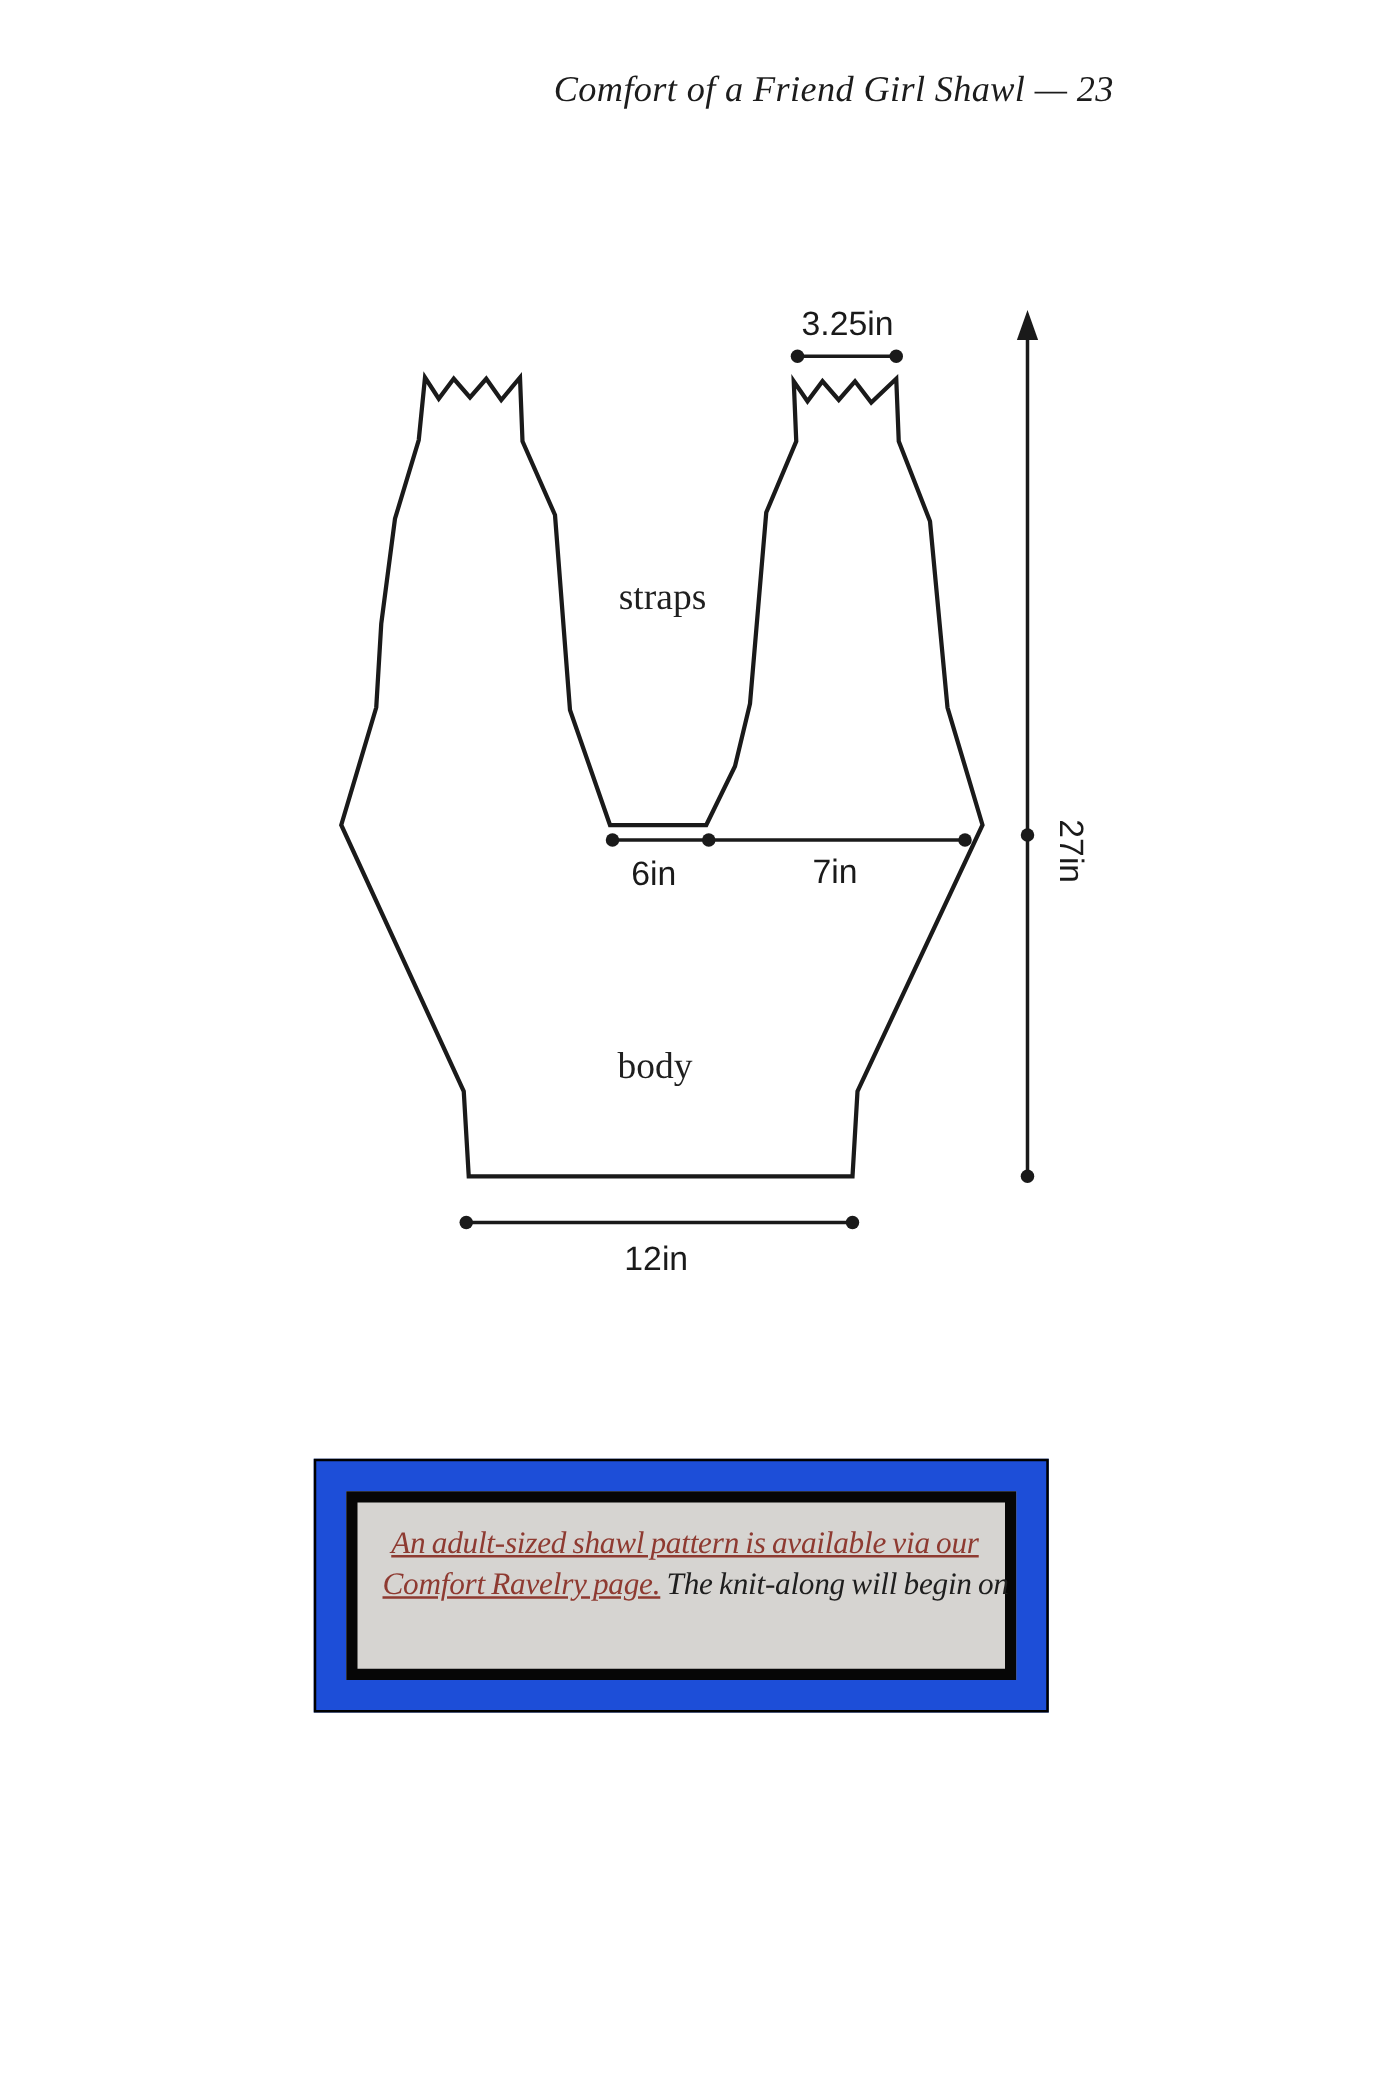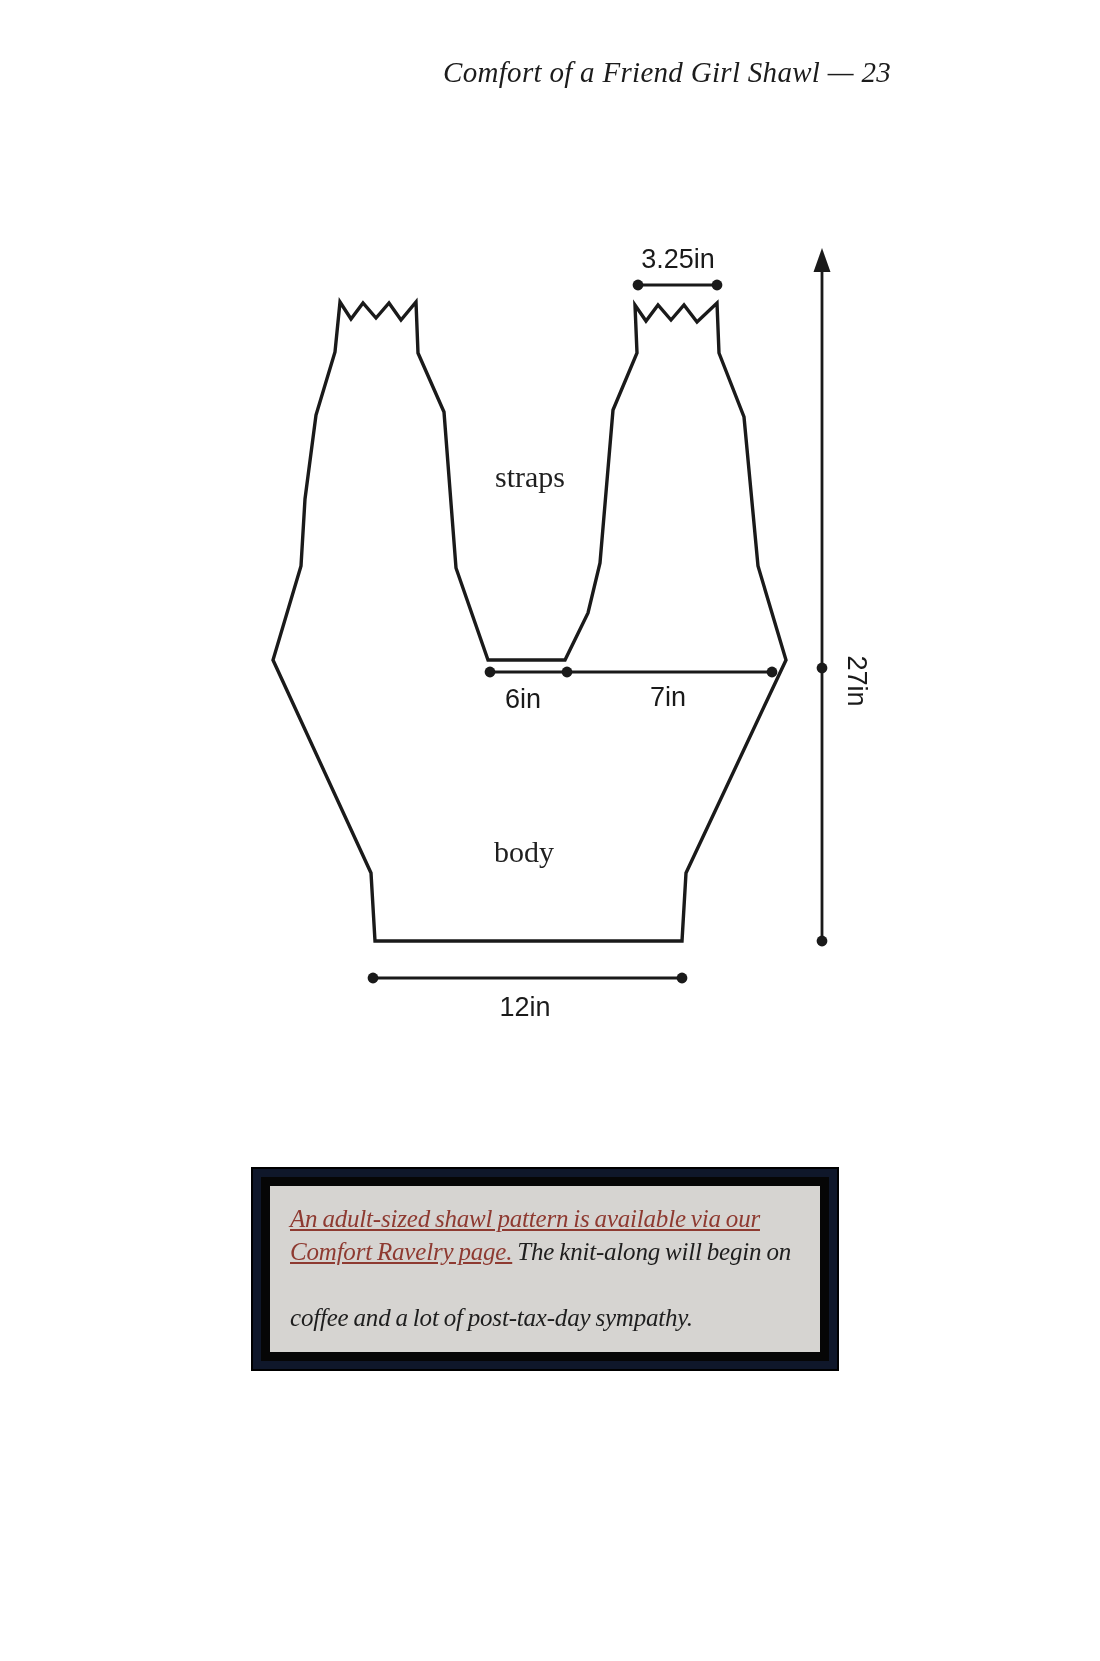--- a/index.html
+++ b/index.html
@@ -4,20 +4,21 @@
 <style>
   html,body{margin:0;padding:0;background:#ffffff;}
   .page{
     position:relative;
     width:984px;
     height:1661px;
     background:#ffffff;
     overflow:hidden;
     font-family:"Liberation Serif", serif;
     color:#1b1b1b;
+    text-align:center;
   }
   .header{
     position:absolute;
     top:56px;
     right:93px;
     font-family:"Liberation Serif", serif;
     font-style:italic;
     font-size:29px;
     letter-spacing:0.3px;
     color:#1c1c1c;
@@ -39,22 +40,22 @@
     font-size:30px;
     fill:#1f1f1f;
     text-anchor:middle;
   }
   .note-outer{
     position:absolute;
     left:251px;
     top:1167px;
     width:588px;
     border:2px solid #000000;
-    padding:8px;
-    background:#0f172a;
+    padding:24px;
+    background:#1d4ed8;
     box-sizing:border-box;
   }
   .note-inner{
     border:9px solid #060606;
     background:#d6d4d1;
     padding:16px 14px 18px 20px;
   }
   .note-text{
     margin:0;
     font-family:"Liberation Serif", serif;
@@ -155,20 +156,19 @@
       <text class="dim-label" x="525" y="1016">12in</text>
     </g>
   </svg>
 
   <div class="note-outer">
     <div class="note-inner">
       <p class="note-text">
         <span class="note-link">An adult-sized shawl pattern is available via our</span><br>
         <span class="note-link">Comfort Ravelry page.</span><span> The knit-along will begin on</span><br>
         <br>
-        <span>coffee and a lot of post-tax-day sympathy.</span>
       </p>
     </div>
   </div>
 
   <div class="toc-btn">TOC</div>
 
 </div>
 
 </body></html>

